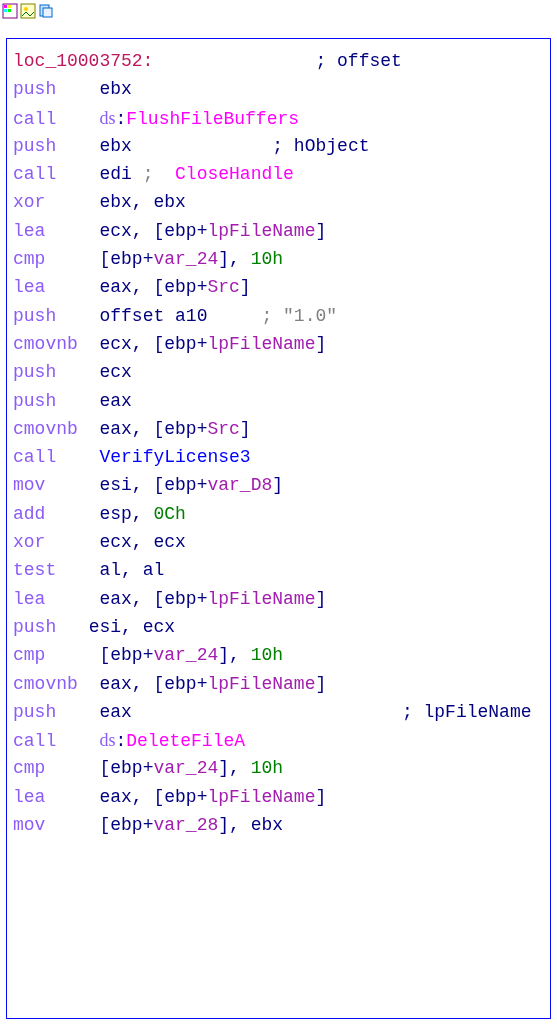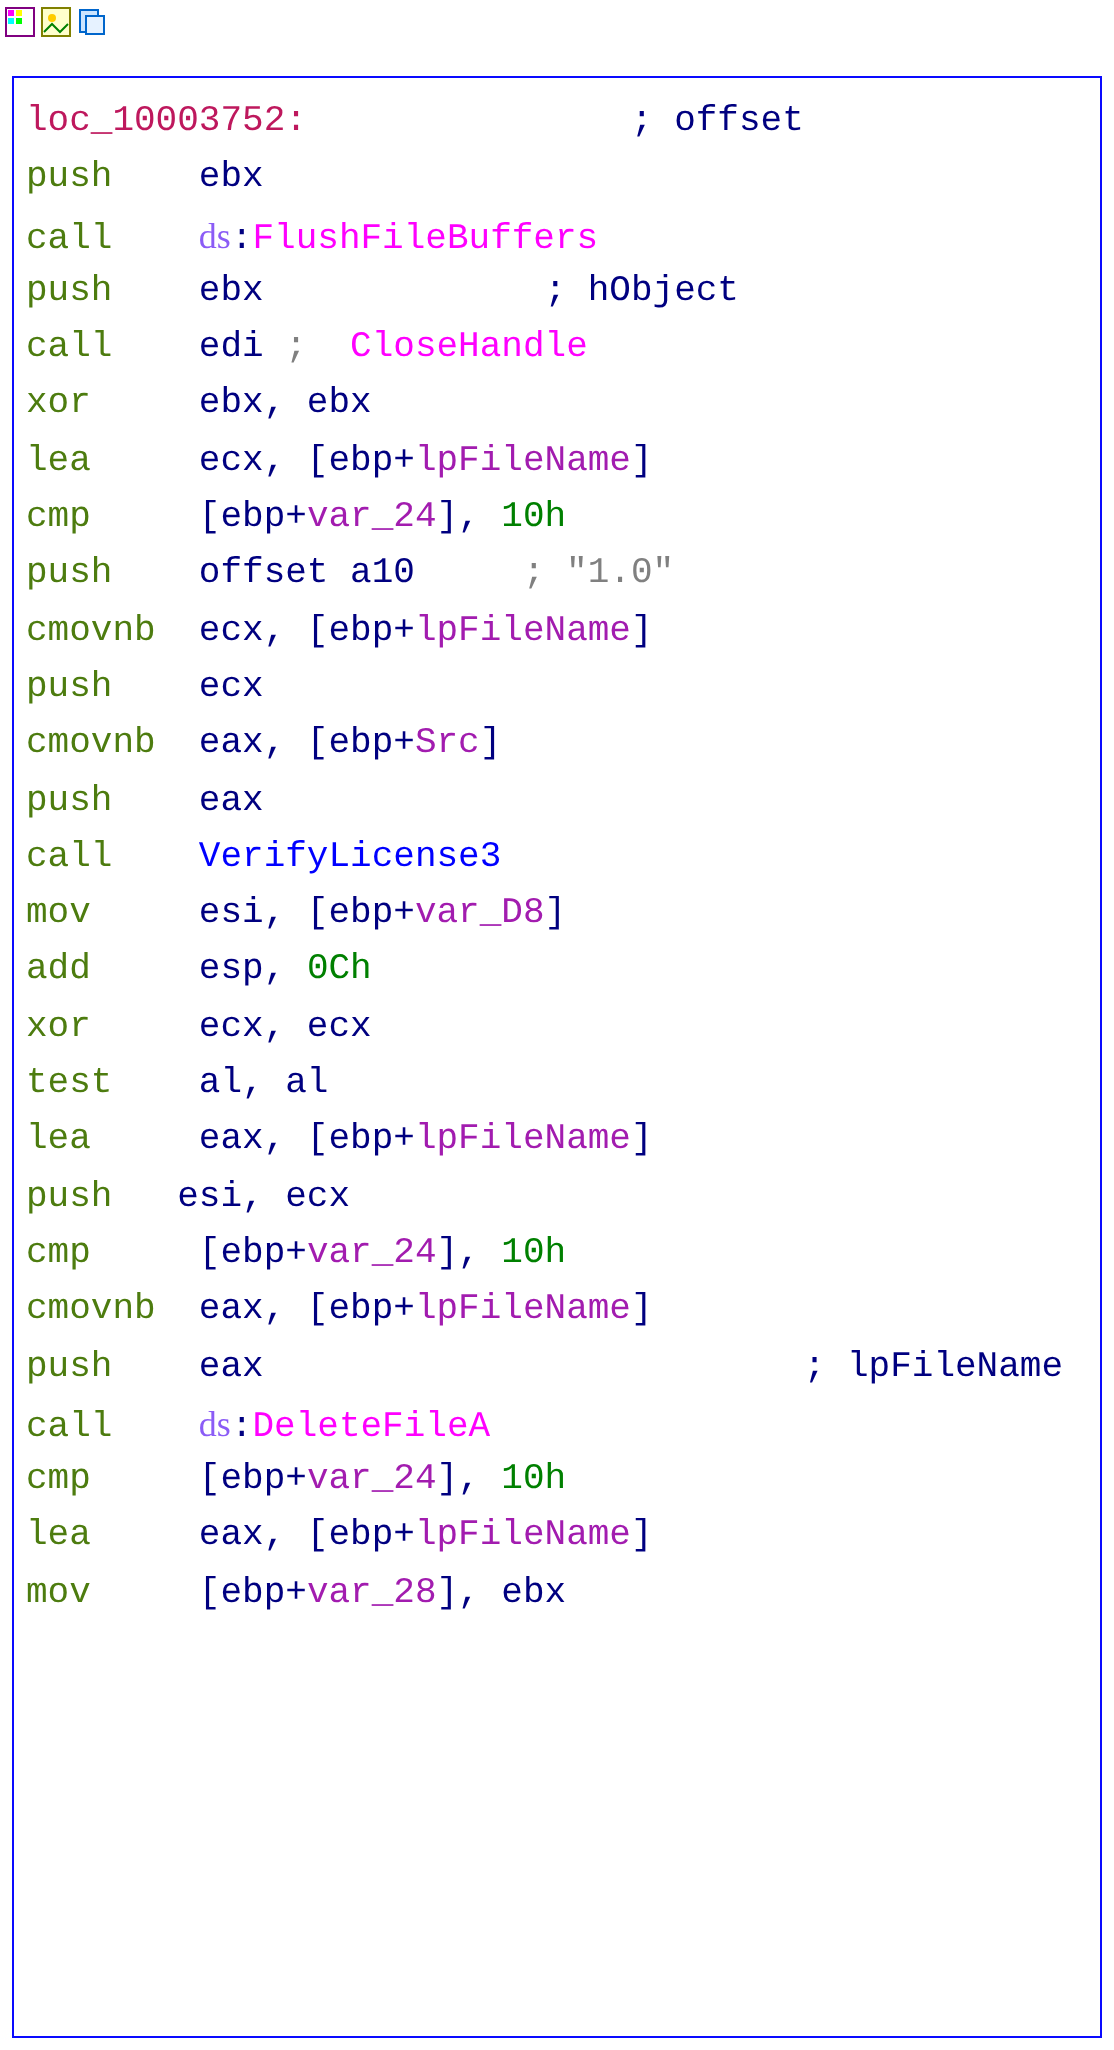--- a/index.html
+++ b/index.html
@@ -37,21 +37,21 @@
     padding: 8px 6px 6px 6px;
     box-sizing: border-box;
     overflow: hidden;
   }
   .line {
     white-space: pre;
     line-height: 28.3px;
     height: 28.3px;
     color: #000080;
   }
-  .mnemonic { color: #4d7c0f; }
+  .mnemonic { color: #8b5cf6; }
   .reg { color: #000080; }
   .var-green { color: #a21caf; }
   .num-green { color: #008000; }
   .string-gray { color: #808080; }
   .comment { color: #808080; }
   .comment-blue { color: #000080; }
   .api-pink { color: #ff00ff; }
   .name-blue { color: #0000ff; }
   .label-blue { color: #be185d; text-align: center; }
   .punct { color: #000080; }
@@ -88,25 +88,26 @@
 <div class="disasm-box">
   <div class="line"><span class="label-blue">loc_10003752:</span><span>               </span><span class="comment-blue">; offset</span></div>
   <div id="lines">
       <div class="line"><span class="mnemonic">push    </span><span class="reg">ebx</span></div>
       <div class="line"><span class="mnemonic">call    </span><span class="ds">ds</span><span class="punct">:</span><span class="api-pink">FlushFileBuffers</span></div>
       <div class="line"><span class="mnemonic">push    </span><span class="reg">ebx</span><span>             </span><span class="comment-blue">; hObject</span></div>
       <div class="line"><span class="mnemonic">call    </span><span class="reg">edi </span><span class="comment">; </span><span class="api-pink"> CloseHandle</span></div>
       <div class="line"><span class="mnemonic">xor     </span><span class="reg">ebx, ebx</span></div>
       <div class="line"><span class="mnemonic">lea     </span><span class="reg">ecx, [ebp+</span><span class="var-green">lpFileName</span><span class="reg">]</span></div>
       <div class="line"><span class="mnemonic">cmp     </span><span class="reg">[ebp+</span><span class="var-green">var_24</span><span class="reg">], </span><span class="num-green">10h</span></div>
+      <div class="line"><span class="mnemonic">lea     </span><span class="reg">eax, [ebp+</span><span class="var-green">Src</span><span class="reg">]</span></div>
       <div class="line"><span class="mnemonic">push    </span><span class="reg">offset a10     </span><span class="string-gray">; "1.0"</span></div>
       <div class="line"><span class="mnemonic">cmovnb  </span><span class="reg">ecx, [ebp+</span><span class="var-green">lpFileName</span><span class="reg">]</span></div>
       <div class="line"><span class="mnemonic">push    </span><span class="reg">ecx</span></div>
+      <div class="line"><span class="mnemonic">push    </span><span class="reg">eax</span></div>
       <div class="line"><span class="mnemonic">cmovnb  </span><span class="reg">eax, [ebp+</span><span class="var-green">Src</span><span class="reg">]</span></div>
-      <div class="line"><span class="mnemonic">push    </span><span class="reg">eax</span></div>
       <div class="line"><span class="mnemonic">call    </span><span class="name-blue">VerifyLicense3</span></div>
       <div class="line"><span class="mnemonic">mov     </span><span class="reg">esi, [ebp+</span><span class="var-green">var_D8</span><span class="reg">]</span></div>
       <div class="line"><span class="mnemonic">add     </span><span class="reg">esp, </span><span class="num-green">0Ch</span></div>
       <div class="line"><span class="mnemonic">xor     </span><span class="reg">ecx, ecx</span></div>
       <div class="line"><span class="mnemonic">test    </span><span class="reg">al, al</span></div>
       <div class="line"><span class="mnemonic">lea     </span><span class="reg">eax, [ebp+</span><span class="var-green">lpFileName</span><span class="reg">]</span></div>
       <div class="line"><span class="mnemonic">push   </span><span class="reg">esi, ecx</span></div>
       <div class="line"><span class="mnemonic">cmp     </span><span class="reg">[ebp+</span><span class="var-green">var_24</span><span class="reg">], </span><span class="num-green">10h</span></div>
       <div class="line"><span class="mnemonic">cmovnb  </span><span class="reg">eax, [ebp+</span><span class="var-green">lpFileName</span><span class="reg">]</span></div>
       <div class="line"><span class="mnemonic">push    </span><span class="reg">eax</span><span>             </span><span class="comment-blue">            ; lpFileName</span></div>

